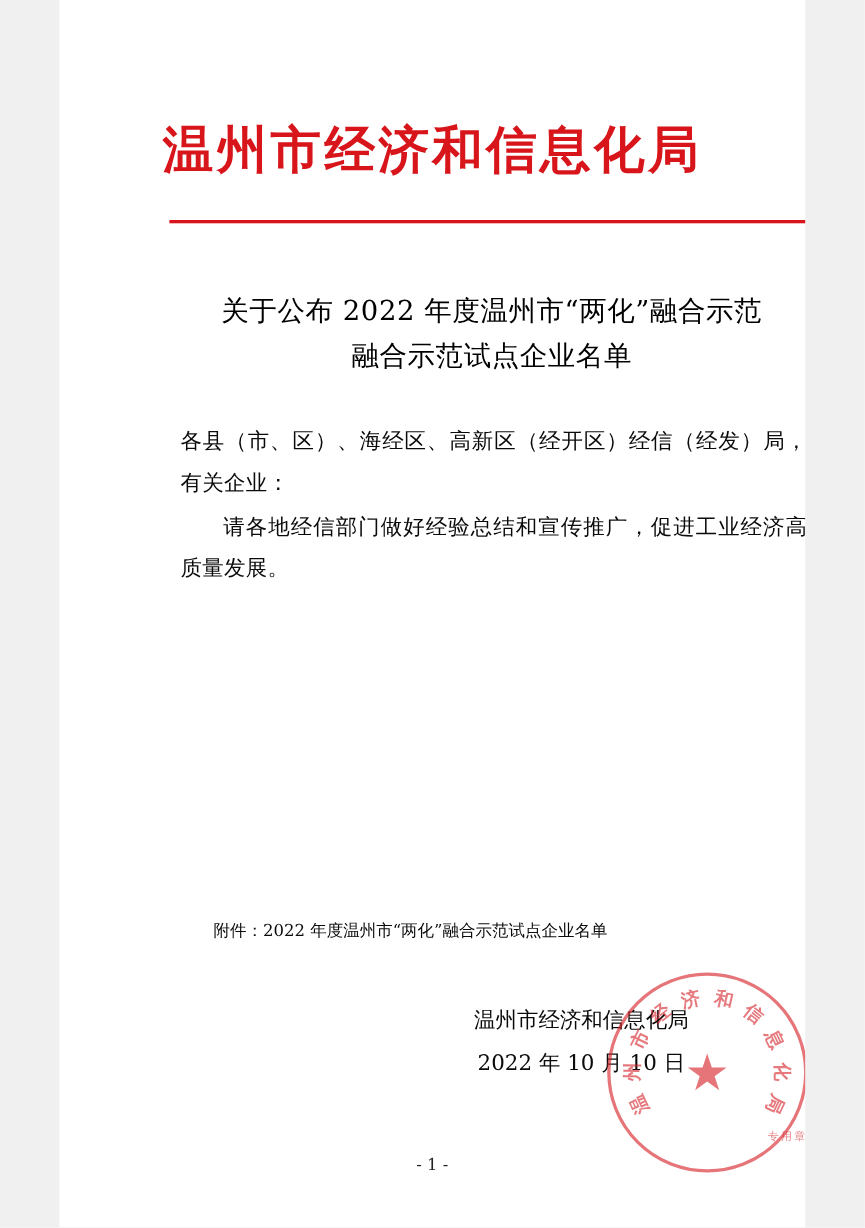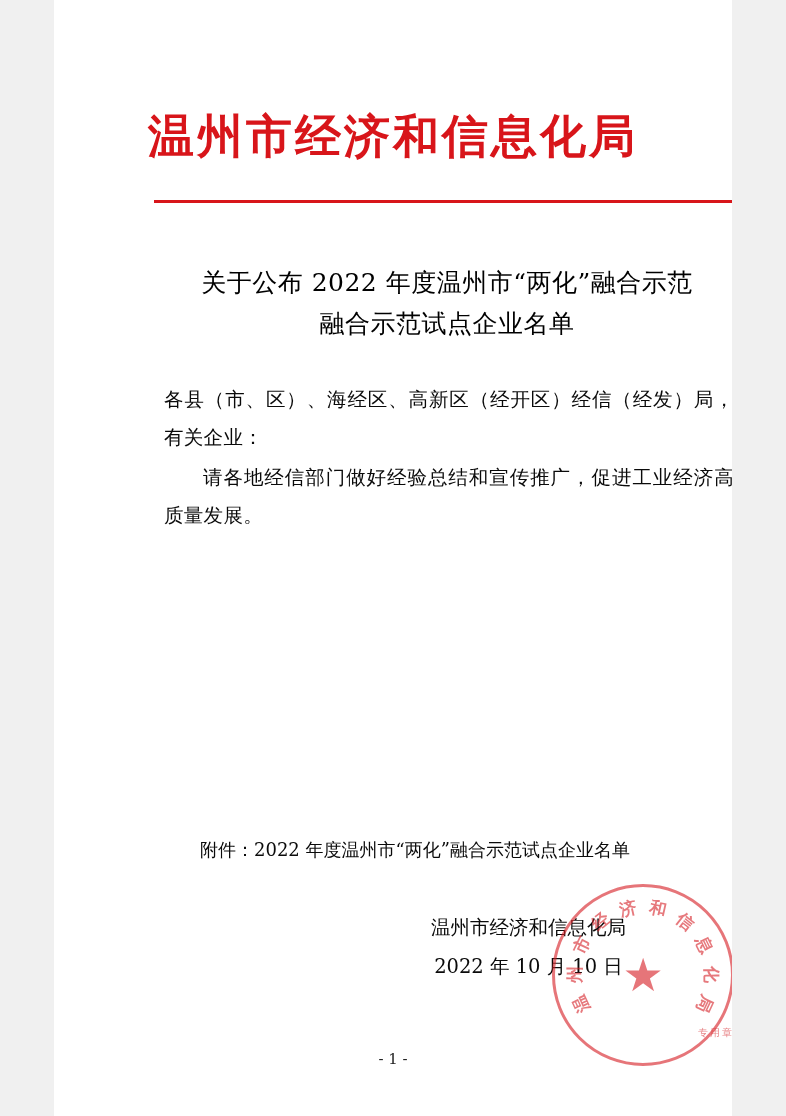--- a/index.html
+++ b/index.html
@@ -65,32 +65,31 @@
     width: 570px;
     font-size: 19.5px;
     line-height: 1.95;
     color: #0a0a0a;
     text-align: justify;
     text-justify: inter-ideograph;
     letter-spacing: 0.3px;
   }
   .para {
     margin: 0 0 2px 0;
-    font-family: Liberation Mono, monospace;
   }
   .para.indent {
     text-indent: 2em;
   }
 
   .attachment {
     position: absolute;
     top: 832px;
     left: 110px;
     width: 570px;
-    font-size: 18px;
+    font-size: 15px;
     line-height: 1.95;
     text-indent: 2em;
     color: #0a0a0a;
   }
 
   
   .signature {
     position: absolute;
     top: 908px;
     right: 106px;

